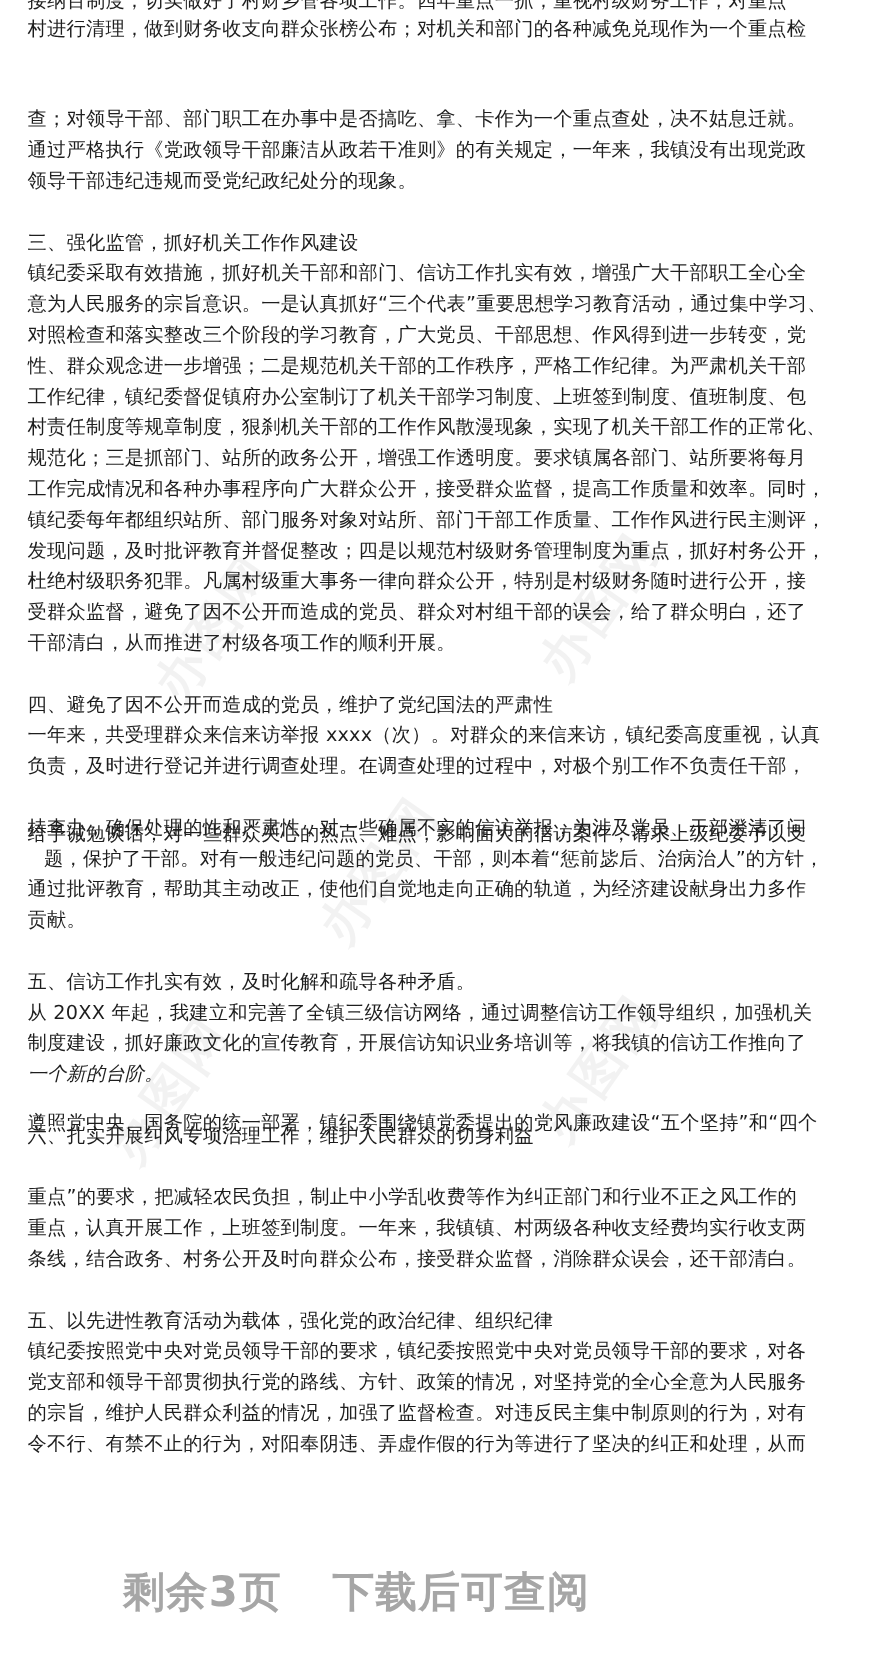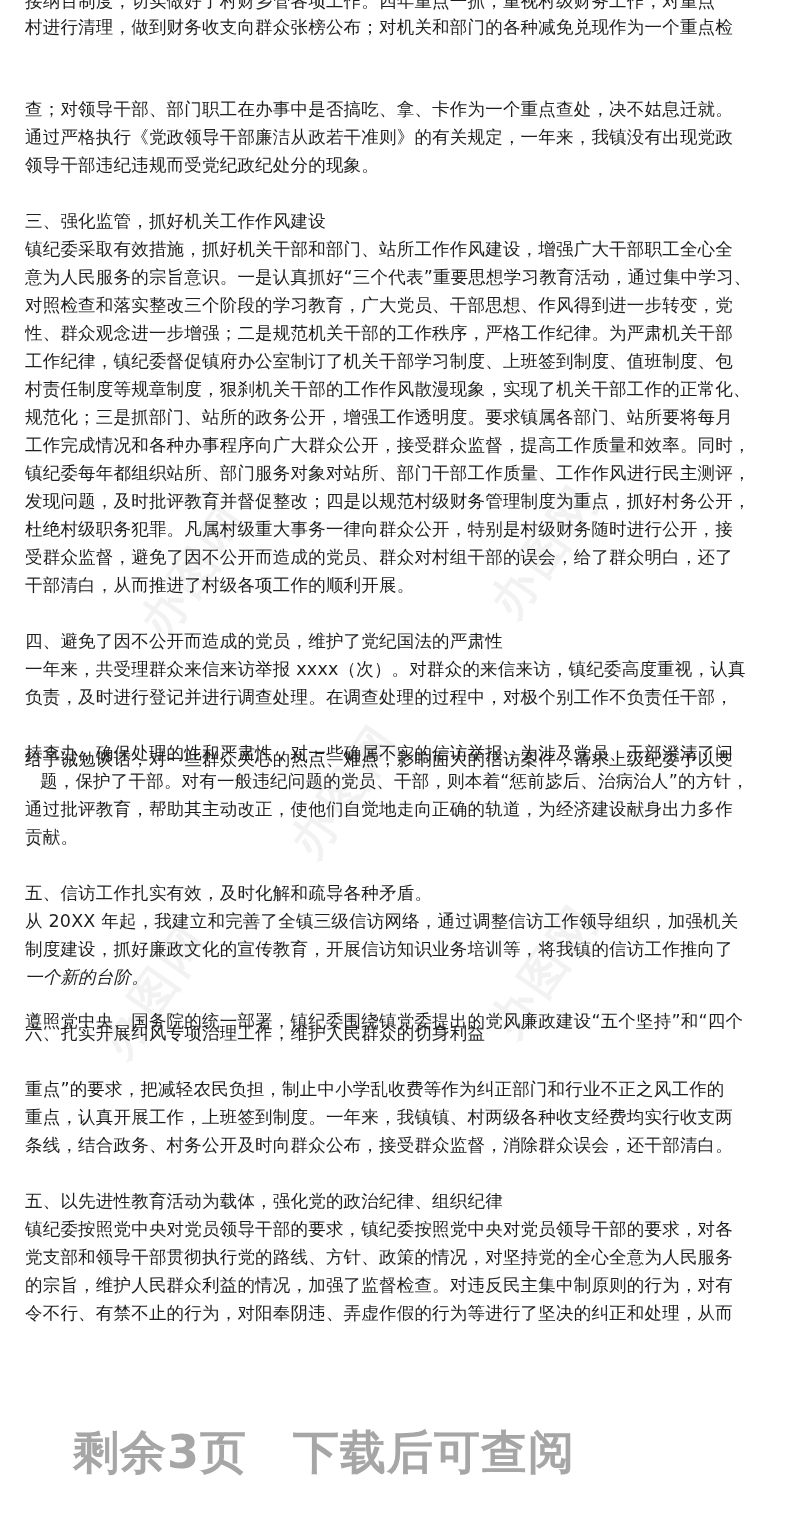--- a/index.html
+++ b/index.html
@@ -4,36 +4,36 @@
 <style>
   html, body { margin: 0; padding: 0; background: #ffffff; }
   body { width: 800px; height: 1526px; position: relative; overflow: hidden;
          font-family: "DejaVu Sans", "Liberation Sans", sans-serif; color: #222; }
   .page { position: absolute; left: 0; top: 0; width: 800px; height: 1526px; }
   .line { position: absolute; left: 25px; width: 760px; font-size: 17.5px; line-height: 22px;
           white-space: nowrap; overflow: hidden; letter-spacing: 0.2px; color: #1e1e1e; }
   .watermark { position: absolute; color: rgba(0,0,0,0.05); font-size: 46px; font-weight: bold;
                transform: rotate(-55deg); pointer-events: none; letter-spacing: 4px; }
   .footer { position: absolute; left: 0; top: 1422px; width: 648px; text-align: center;
-            font-size: 46px; font-weight: bold; color: #a6a6a6; letter-spacing: 1px; }
+            font-size: 38px; font-weight: bold; color: #a6a6a6; letter-spacing: 1px; }
   .footer span { display: inline-block; }
   .footer .gap { width: 46px; }
 </style>
 </head>
 <body>
 
 <div class="page">
   <div id="lines">
       <div class="line" style="top: -10px;">接纳百制度，切实做好了村财乡管各项工作。四年重点一抓，重视村级财务工作，对重点</div>
       <div class="line" style="top: 16px;">村进行清理，做到财务收支向群众张榜公布；对机关和部门的各种减免兑现作为一个重点检</div>
       <div class="line" style="top: 98px;">查；对领导干部、部门职工在办事中是否搞吃、拿、卡作为一个重点查处，决不姑息迁就。</div>
       <div class="line" style="top: 126px;">通过严格执行《党政领导干部廉洁从政若干准则》的有关规定，一年来，我镇没有出现党政</div>
       <div class="line" style="top: 154px;">领导干部违纪违规而受党纪政纪处分的现象。</div>
       <div class="line" style="top: 210px;">三、强化监管，抓好机关工作作风建设</div>
-      <div class="line" style="top: 238px;">镇纪委采取有效措施，抓好机关干部和部门、站所工作作风建设，增强广大干部职工全心全</div>
+      <div class="line" style="top: 238px;">镇纪委采取有效措施，抓好机关干部和部门、信访工作扎实有效，增强广大干部职工全心全</div>
       <div class="line" style="top: 266px;">意为人民服务的宗旨意识。一是认真抓好“三个代表”重要思想学习教育活动，通过集中学习、</div>
       <div class="line" style="top: 294px;">对照检查和落实整改三个阶段的学习教育，广大党员、干部思想、作风得到进一步转变，党</div>
       <div class="line" style="top: 322px;">性、群众观念进一步增强；二是规范机关干部的工作秩序，严格工作纪律。为严肃机关干部</div>
       <div class="line" style="top: 350px;">工作纪律，镇纪委督促镇府办公室制订了机关干部学习制度、上班签到制度、值班制度、包</div>
       <div class="line" style="top: 378px;">村责任制度等规章制度，狠刹机关干部的工作作风散漫现象，实现了机关干部工作的正常化、</div>
       <div class="line" style="top: 406px;">规范化；三是抓部门、站所的政务公开，增强工作透明度。要求镇属各部门、站所要将每月</div>
       <div class="line" style="top: 434px;">工作完成情况和各种办事程序向广大群众公开，接受群众监督，提高工作质量和效率。同时，</div>
       <div class="line" style="top: 462px;">镇纪委每年都组织站所、部门服务对象对站所、部门干部工作质量、工作作风进行民主测评，</div>
       <div class="line" style="top: 490px;">发现问题，及时批评教育并督促整改；四是以规范村级财务管理制度为重点，抓好村务公开，</div>
       <div class="line" style="top: 518px;">杜绝村级职务犯罪。凡属村级重大事务一律向群众公开，特别是村级财务随时进行公开，接</div>

